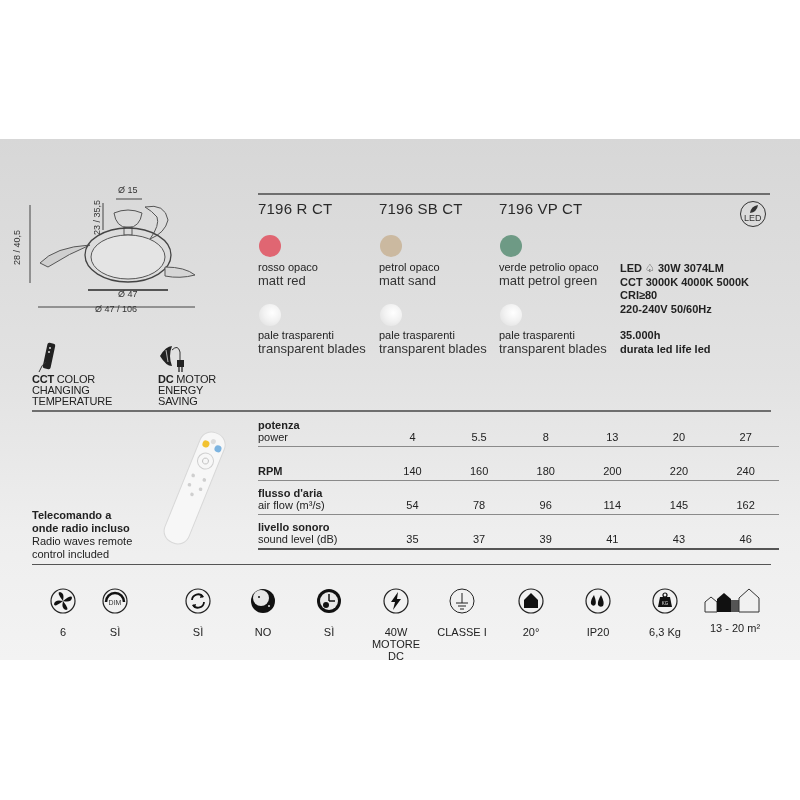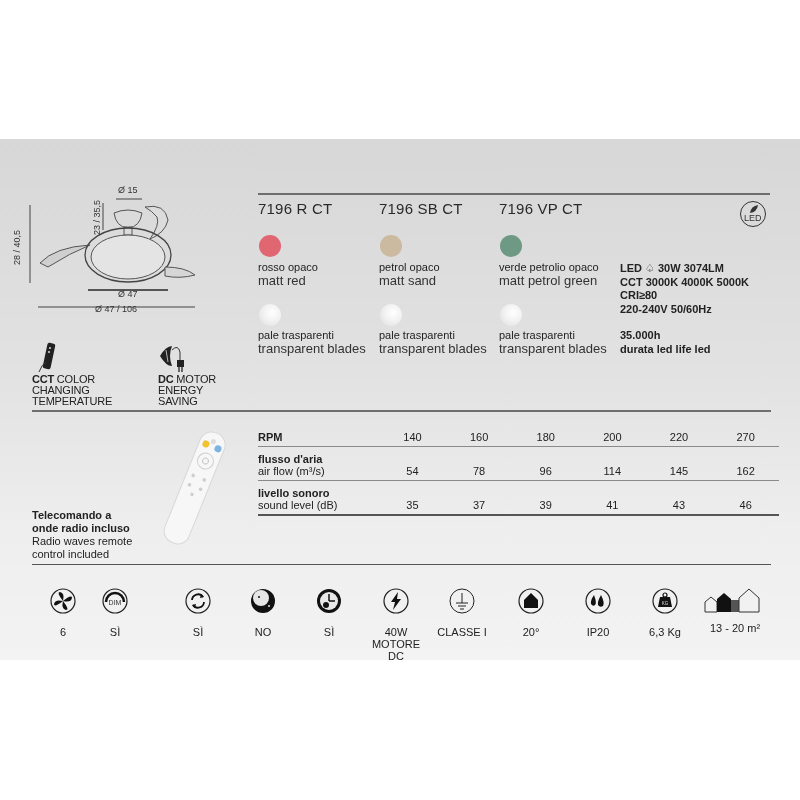--- a/index.html
+++ b/index.html
@@ -169,28 +169,40 @@
 </div>
 <div class="abs remote-text" style="left:32px;top:509px;">
   <div style="font-weight:bold;">Telecomando a</div>
   <div style="font-weight:bold;">onde radio incluso</div>
   <div>Radio waves remote</div>
   <div>control included</div>
 </div>
 
 <table class="perf">
   <tbody>
+  <tr>
+    <td class="rowhead">
+          <div class="it">potenza</div>
+          <div>power</div>
+        </td>
+    <td class="num">4</td>
+    <td class="num">5.5</td>
+    <td class="num">8</td>
+    <td class="num">13</td>
+    <td class="num">20</td>
+    <td class="num">27</td>
+  </tr>
   <tr class="rpm">
     <td class="rowhead">RPM</td>
     <td class="num">140</td>
     <td class="num">160</td>
     <td class="num">180</td>
     <td class="num">200</td>
     <td class="num">220</td>
-    <td class="num">270</td>
+    <td class="num">240</td>
   </tr>
   <tr>
     <td class="rowhead">
           <div class="it">flusso d'aria</div>
           <div>air flow (m³/s)</div>
         </td>
     <td class="num">54</td>
     <td class="num">78</td>
     <td class="num">96</td>
     <td class="num">114</td>

